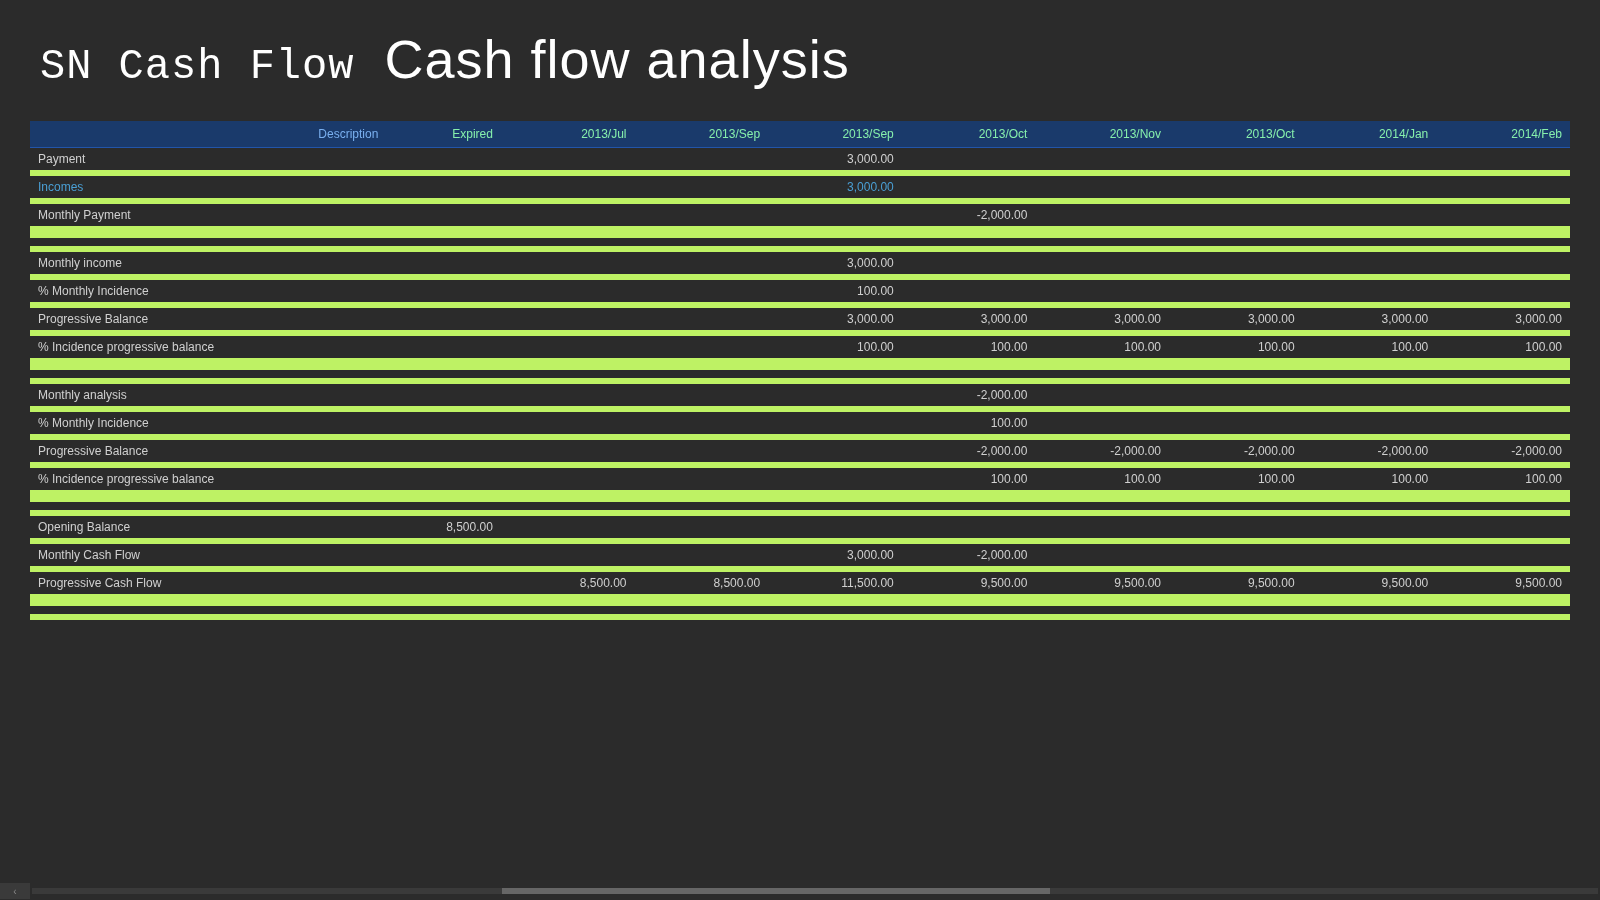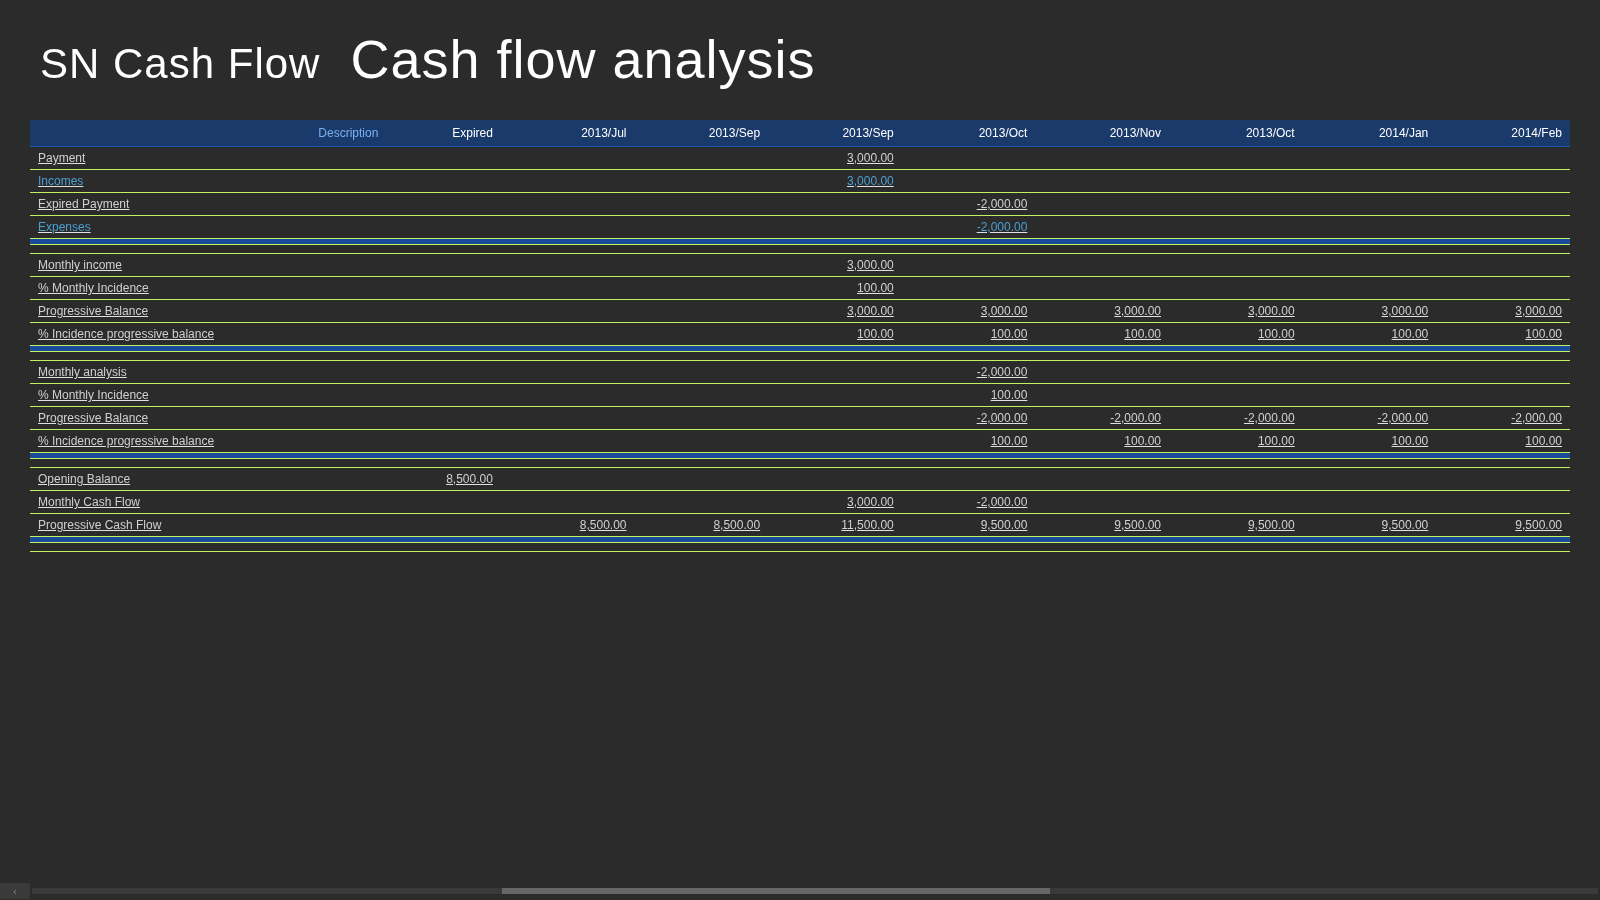--- a/index.html
+++ b/index.html
@@ -16,20 +16,21 @@
       padding: 28px 40px 20px 40px;
       display: flex;
       align-items: baseline;
       gap: 30px;
     }
     .header-app {
       font-size: 42px;
       font-weight: 300;
       color: #ffffff;
       letter-spacing: 1px;
+      font-family: Liberation Mono, monospace;
     }
     .header-title {
       font-size: 54px;
       font-weight: 300;
       color: #ffffff;
       letter-spacing: 1px;
     }
     .main-content {
       padding: 10px 30px 0 30px;
       overflow-x: auto;
@@ -44,34 +45,33 @@
     col.month { width: 105px; }
 
     thead tr {
       background-color: #1a3a6b;
     }
     thead th {
       padding: 6px 8px;
       text-align: right;
       font-weight: 400;
       font-size: 12px;
-      color: #ffffff;
+      color: #86efac;
       border-bottom: 1px solid #2255aa;
     }
     thead th.col-desc {
       text-align: right;
       color: #7ab0f0;
     }
     thead th.col-exp {
       text-align: right;
     }
 
     tbody tr {
-      border-bottom: 1px solid #bef264;
-      text-decoration: underline;
+      border-bottom: 6px solid #bef264;
     }
     tbody td {
       padding: 4px 8px;
       text-align: right;
       font-size: 12px;
       color: #d0d0d0;
     }
     tbody td.col-desc {
       text-align: left;
     }
@@ -160,33 +160,21 @@
           <td></td>
           <td></td>
           <td>3,000.00</td>
           <td></td>
           <td></td>
           <td></td>
           <td></td>
           <td></td>
         </tr>
         <tr>
-          <td class="col-desc">Expired Payment</td>
-          <td class="col-exp"></td>
-          <td></td>
-          <td></td>
-          <td></td>
-          <td>-2,000.00</td>
-          <td></td>
-          <td></td>
-          <td></td>
-          <td></td>
-        </tr>
-        <tr class="section-expense">
-          <td class="col-desc">Expenses</td>
+          <td class="col-desc">Monthly Payment</td>
           <td class="col-exp"></td>
           <td></td>
           <td></td>
           <td></td>
           <td>-2,000.00</td>
           <td></td>
           <td></td>
           <td></td>
           <td></td>
         </tr>

